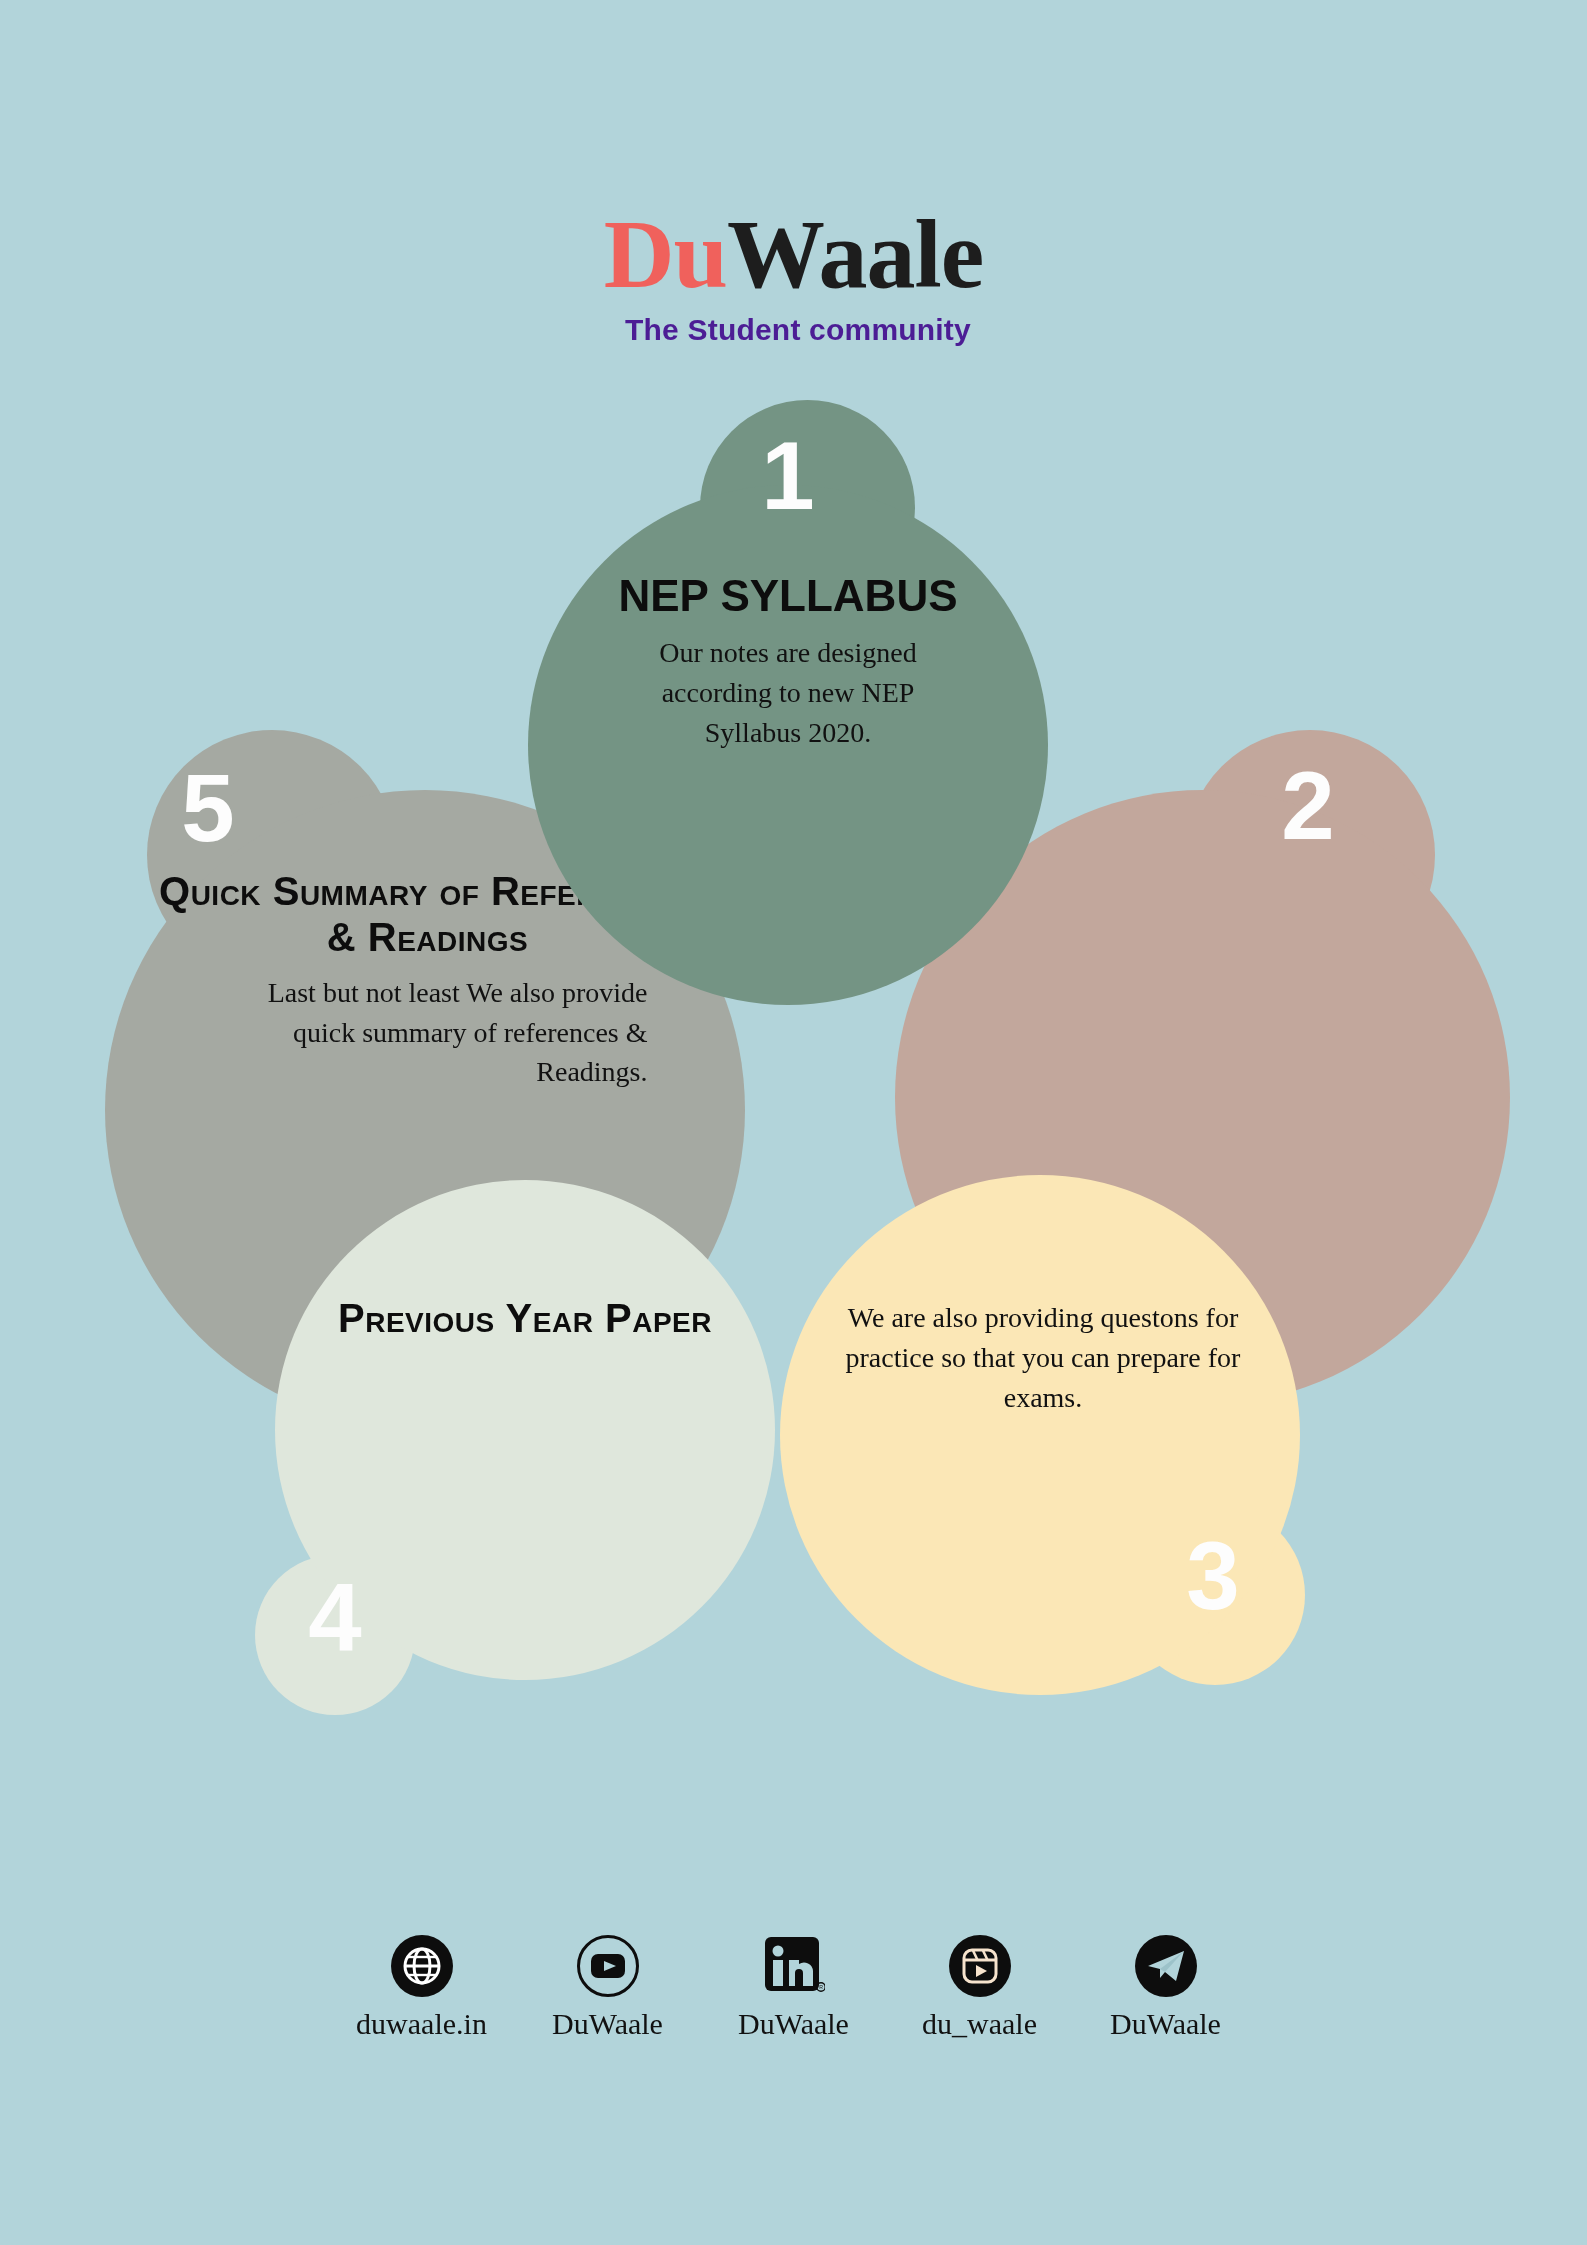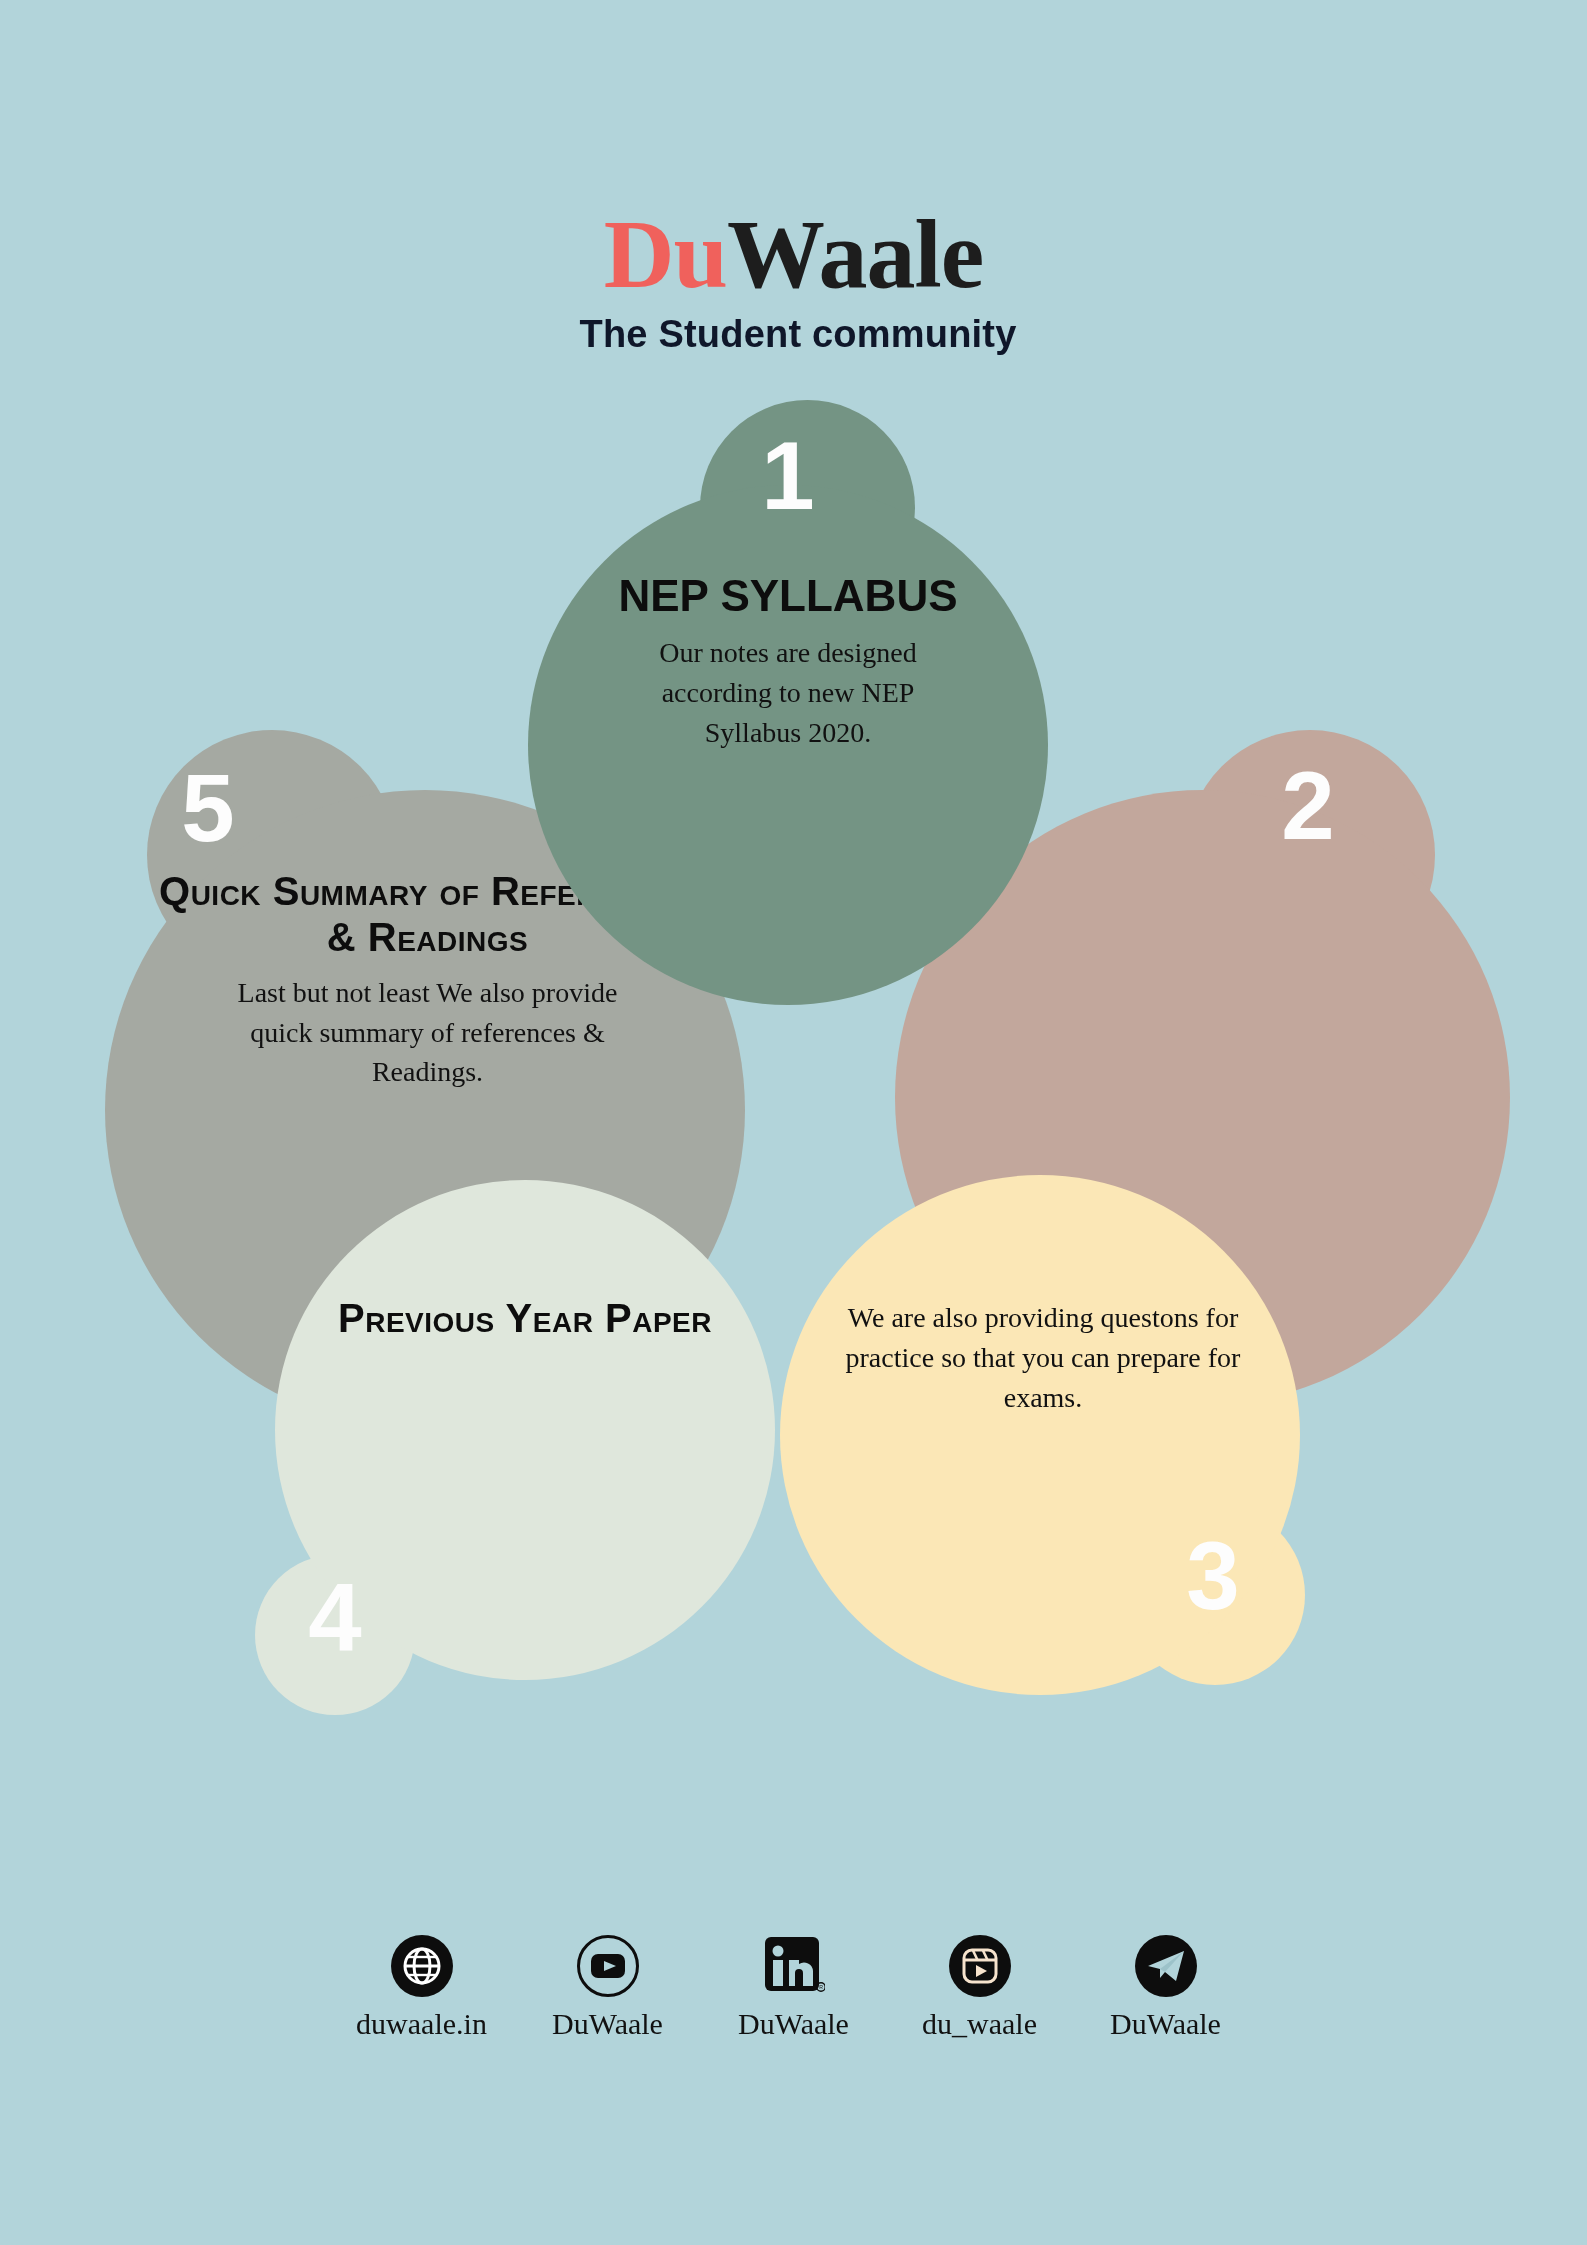--- a/index.html
+++ b/index.html
@@ -22,23 +22,23 @@
     font-size:98px;
     font-weight:700;
     letter-spacing:-1px;
     line-height:1;
     display:inline-block;
   }
   .logo-du{color:#f0615c;}
   .logo-waale{color:#1d1d1d;}
   .logo-tag{
     font-family:"Liberation Sans", sans-serif;
-    font-size:38px;
-    font-weight:700;
-    color:#0f172a;
+    font-size:30px;
+    font-weight:700;
+    color:#4c1d95;
     letter-spacing:0.2px;
     margin-top:10px;
     margin-left:9px;
   }
 
   
   .bubble{position:absolute;border-radius:50%;}
   .bump{position:absolute;border-radius:50%;}
   .num{
     position:absolute;
@@ -111,21 +111,21 @@
     </div>
     <div class="logo-tag">The Student community</div>
   </div>
 
   <div class="bump" style="left:147px;top:730px;width:250px;height:250px;background:#a5a9a2;"></div>
   <div class="bubble" style="left:105px;top:790px;width:640px;height:640px;background:#a5a9a2;">
   </div>
   <div class="num" style="left:148px;top:760px;">5</div>
   <div class="content" style="left:145px;top:868px;width:565px;">
     <div class="b-title small-caps" style="font-size:40px;">Quick Summary of References &amp; Readings</div>
-    <div class="b-body" style="width:440px;margin:0 auto;">Last but not least We also provide quick summary of references &amp; Readings.</div>
+    <div class="b-body" style="width:440px;margin:0 auto;text-align:right;">Last but not least We also provide quick summary of references &amp; Readings.</div>
   </div>
 
   <div class="bump" style="left:1185px;top:730px;width:250px;height:250px;background:#c2a79c;"></div>
   <div class="bubble" style="left:895px;top:790px;width:615px;height:615px;background:#c2a79c;">
   </div>
   <div class="num" style="left:1248px;top:758px;">2</div>
 
   <div class="bump" style="left:700px;top:400px;width:215px;height:215px;background:#749484;"></div>
   <div class="bubble" style="left:528px;top:485px;width:520px;height:520px;background:#749484;">
   </div>

